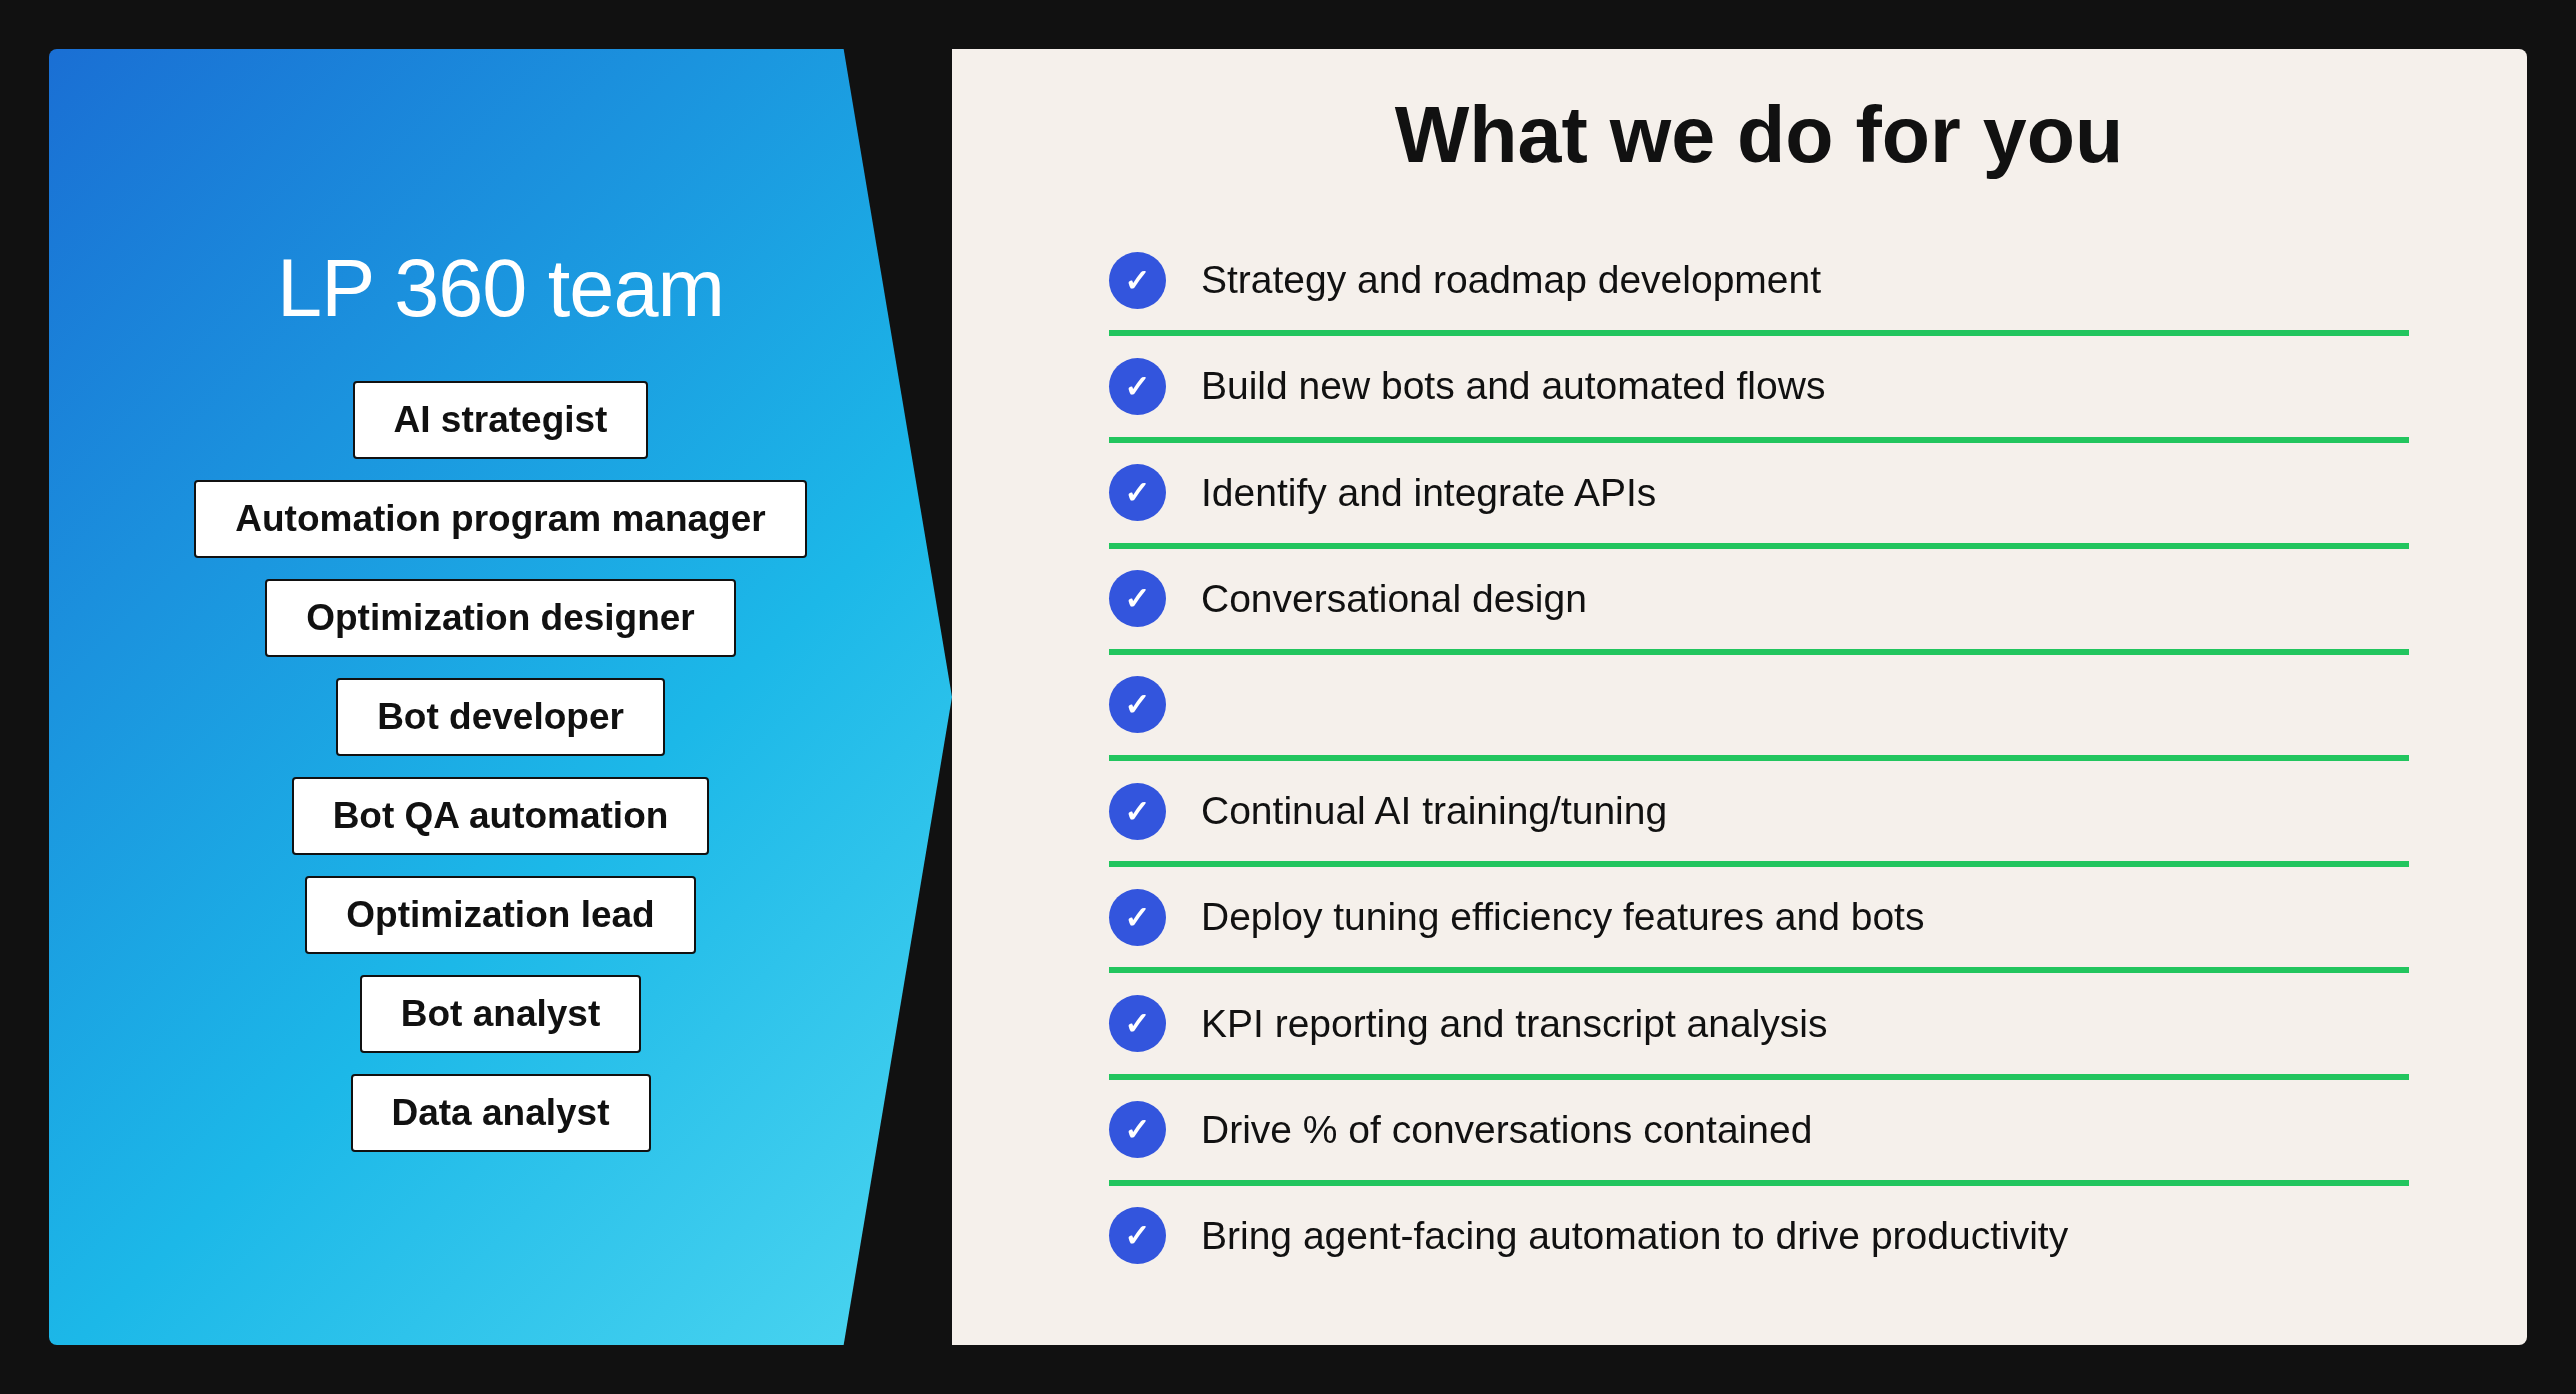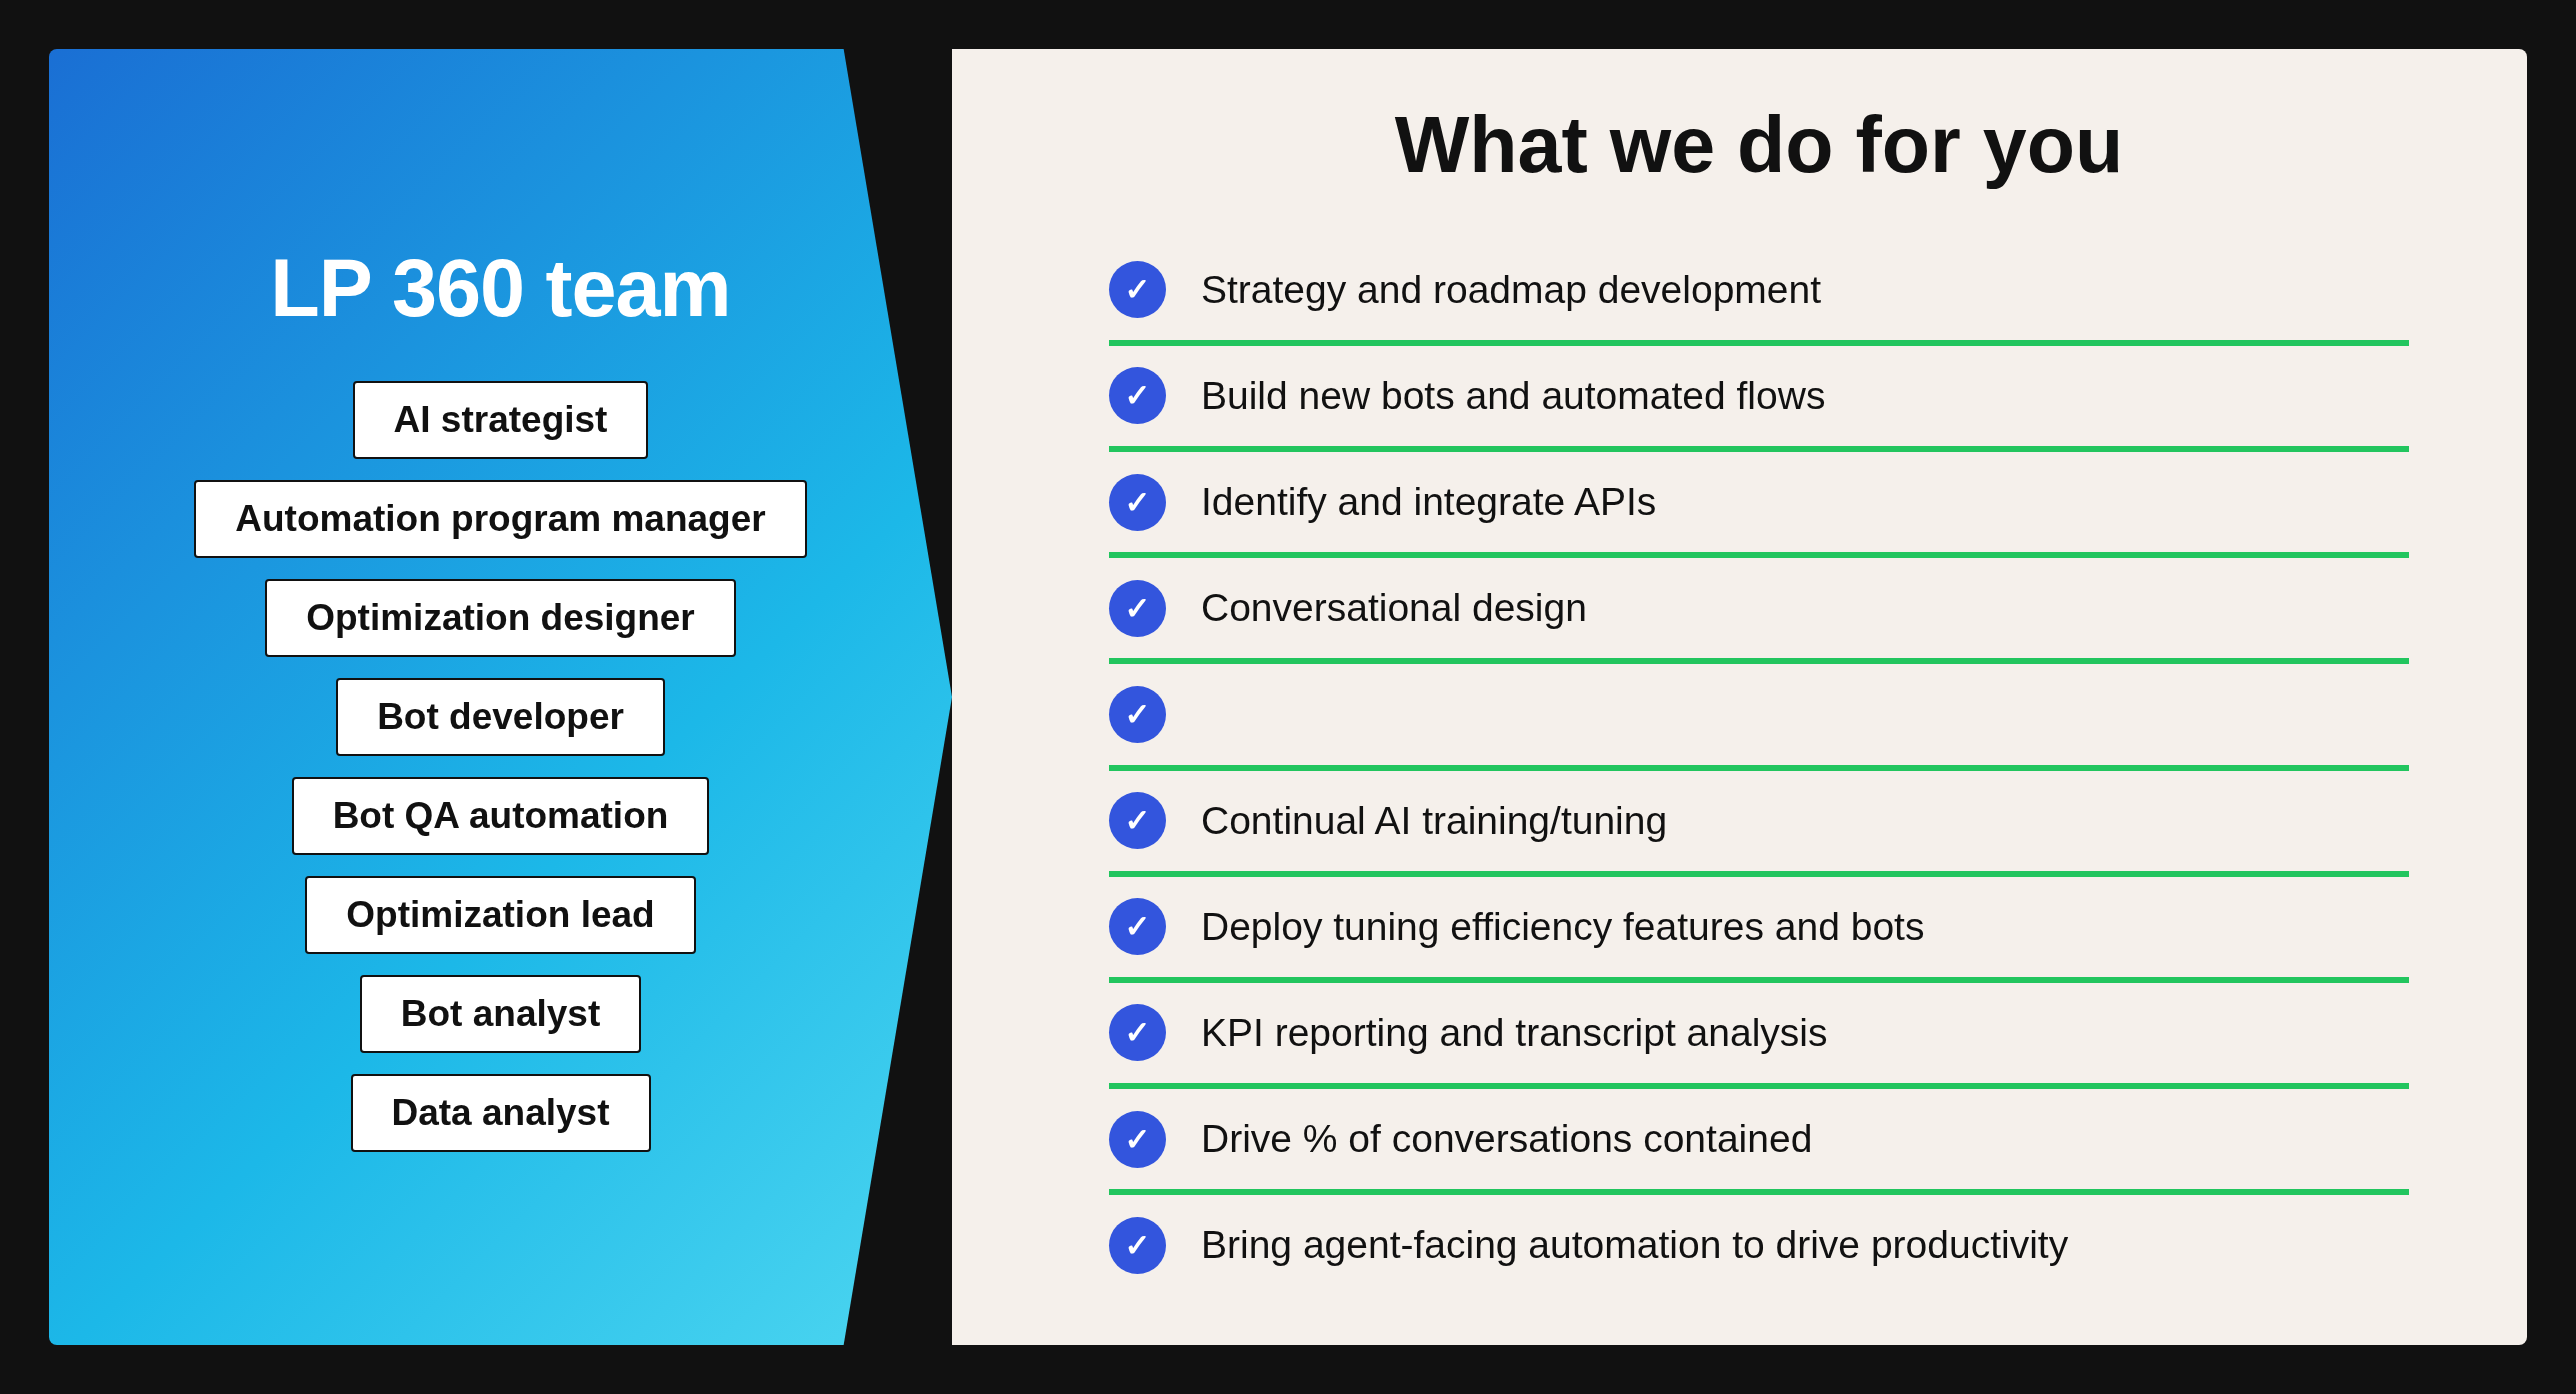--- a/index.html
+++ b/index.html
@@ -31,21 +31,21 @@
       flex-direction: column;
       align-items: center;
       justify-content: center;
       padding: 59px 79px 59px 79px;
       position: relative;
       clip-path: polygon(0 0, 88% 0, 100% 50%, 88% 100%, 0 100%);
       z-index: 2;
     }
     .left-title {
       font-size: 81px;
-      font-weight: 700;
+      font-weight: 400;
       color: #fff;
       margin-bottom: 46px;
       text-align: center;
       letter-spacing: -1px;
     }
     .team-list {
       display: flex;
       flex-direction: column;
       gap: 21.6px;
       align-items: center;
@@ -63,21 +63,21 @@
       white-space: nowrap;
     }
 
     
     .right-panel {
       flex: 1;
       background: #f5f0eb;
       display: flex;
       flex-direction: column;
       align-items: center;
-      justify-content: center;
+      justify-content: flex-end;
       padding: 59px 118px 59px 157px;
     }
     .right-title {
       font-size: 79px;
       font-weight: 900;
       color: #111;
       margin-bottom: 49px;
       text-align: center;
     }
     .service-list {

